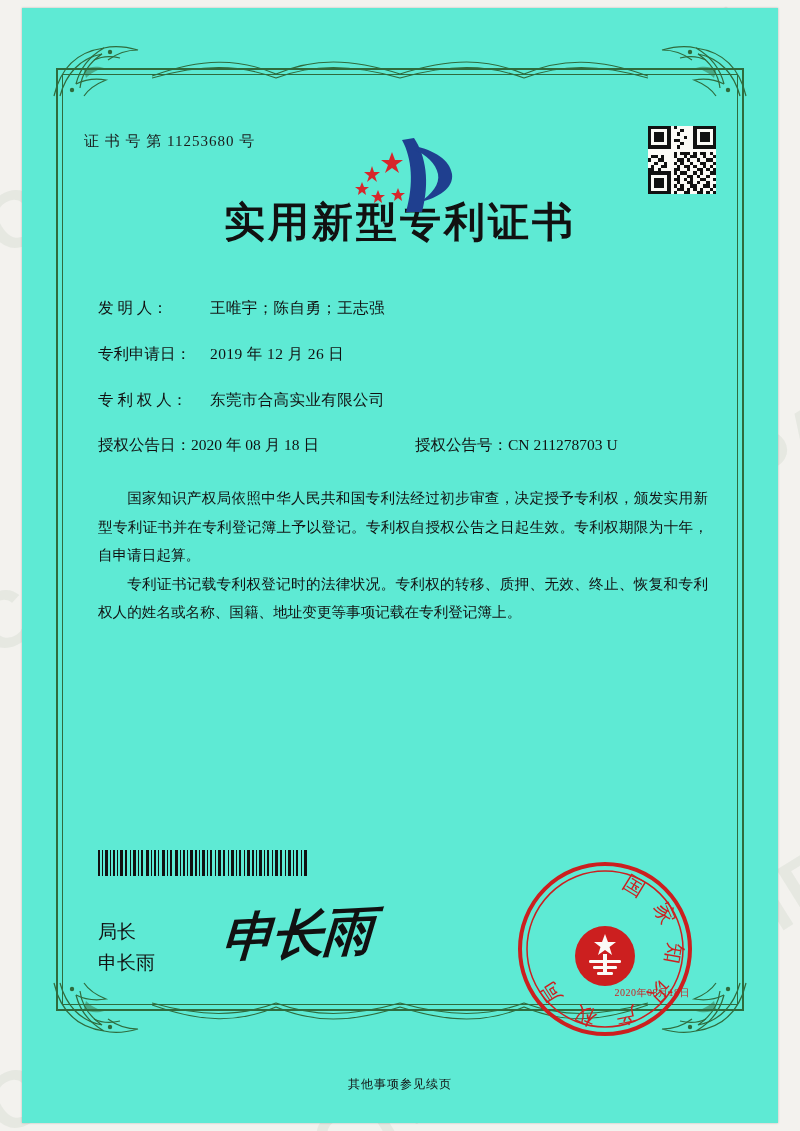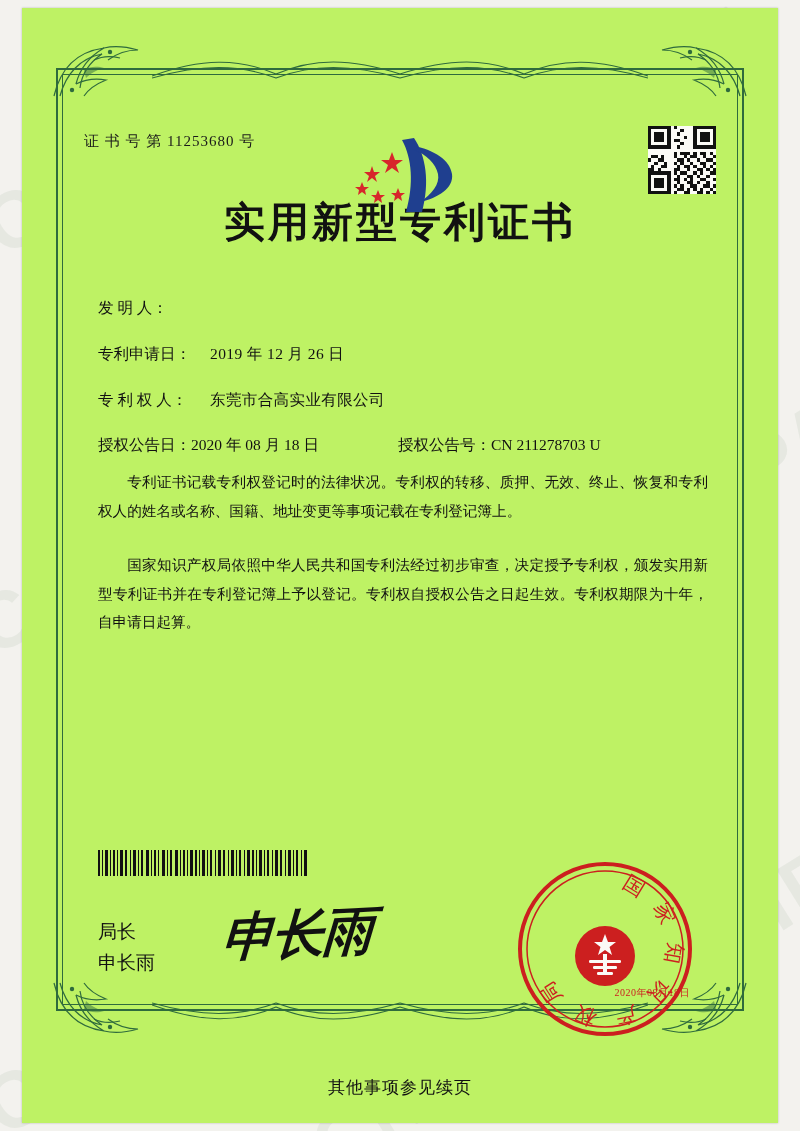--- a/index.html
+++ b/index.html
@@ -15,21 +15,21 @@
     position: relative;
   }
 
   
   .page {
     position: absolute;
     left: 22px;
     top: 8px;
     width: 756px;
     height: 1115px;
-    background: #bef264;
+    background: #5eead4;
     box-shadow: 0 0 2px rgba(0,0,0,0.25);
     overflow: hidden;
     text-decoration: underline;
   }
 
   
   .wm {
     position: absolute;
     font-family: "Liberation Sans", sans-serif;
     font-weight: bold;
@@ -156,21 +156,21 @@
   .field-value .l2 { display: block; padding-left: 0px; }
 
   .row-inline {
     display: flex;
     align-items: flex-start;
     margin-bottom: 10px;
     padding-left: 14px;
     font-size: 15.5px;
   }
   .row-inline .seg1 { width: 300px; flex: 0 0 300px; }
-  .row-inline .seg2 { flex: 1; }
+  .row-inline .seg2 { flex: 1; margin-left: 17px; }
 
   .para {
     margin-top: 26px;
     font-size: 14.6px;
     line-height: 1.95;
     text-indent: 2em;
     color: #111;
     padding-left: 14px;
     padding-right: 8px;
     text-align: justify;
@@ -235,21 +235,21 @@
     text-align: center;
     font-size: 14.5px;
     color: #111;
     letter-spacing: 1px;
   }
   .footer-note {
     position: absolute;
     left: 0; right: 0;
     top: 1076px;
     text-align: center;
-    font-size: 17px;
+    font-size: 12px;
     color: #111;
     letter-spacing: 1px;
   }
 </style>
 </head>
 <body>
 
 <div class="wm" style="left:-30px; top:120px; font-size:80px;">CNIPA</div>
 <div class="wm" style="left:520px; top:40px; font-size:80px;">CNIPA</div>
 <div class="wm" style="left:190px; top:300px; font-size:76px;">CNIPA</div>
@@ -448,20 +448,21 @@
 
     <div class="cert-no">证 书 号 第 11253680 号</div>
 
     <div class="title">实用新型专利证书</div>
 
     <div class="fields">
 
 
       <div class="field-row">
         <div class="field-label spread">发 明 人：</div>
+        <div class="field-value">王唯宇；陈自勇；王志强</div>
       </div>
 
 
       <div class="field-row">
         <div class="field-label">专利申请日：</div>
         <div class="field-value">2019 年 12 月 26 日</div>
       </div>
 
       <div class="field-row">
         <div class="field-label spread">专 利 权 人：</div>
@@ -473,22 +474,22 @@
         <div class="seg1">
           <span>授权公告日：</span><span>2020 年 08 月 18 日</span>
         </div>
         <div class="seg2">
           <span>授权公告号：</span><span>CN 211278703 U</span>
         </div>
       </div>
 
     </div>
 
+    <div class="para">国家知识产权局依照中华人民共和国专利法经过初步审查，决定授予专利权，颁发实用新型专利证书并在专利登记簿上予以登记。专利权自授权公告之日起生效。专利权期限为十年，自申请日起算。</div>
     <div class="para second">专利证书记载专利权登记时的法律状况。专利权的转移、质押、无效、终止、恢复和专利权人的姓名或名称、国籍、地址变更等事项记载在专利登记簿上。</div>
-    <div class="para">国家知识产权局依照中华人民共和国专利法经过初步审查，决定授予专利权，颁发实用新型专利证书并在专利登记簿上予以登记。专利权自授权公告之日起生效。专利权期限为十年，自申请日起算。</div>
 
   </div>
 
   <div class="barcode">
     <svg viewBox="0 0 212 26" preserveAspectRatio="none">
       <g fill="#111">
         <rect x="0" y="0" width="2" height="26"></rect>
           <rect x="4" y="0" width="1" height="26"></rect>
         <rect x="7" y="0" width="3" height="26"></rect>
           <rect x="12" y="0" width="1" height="26"></rect>

